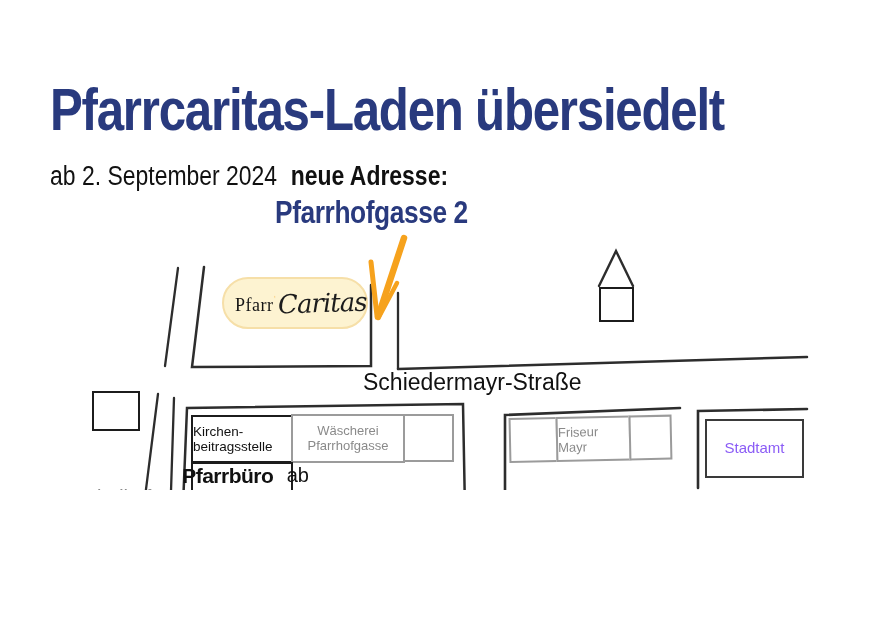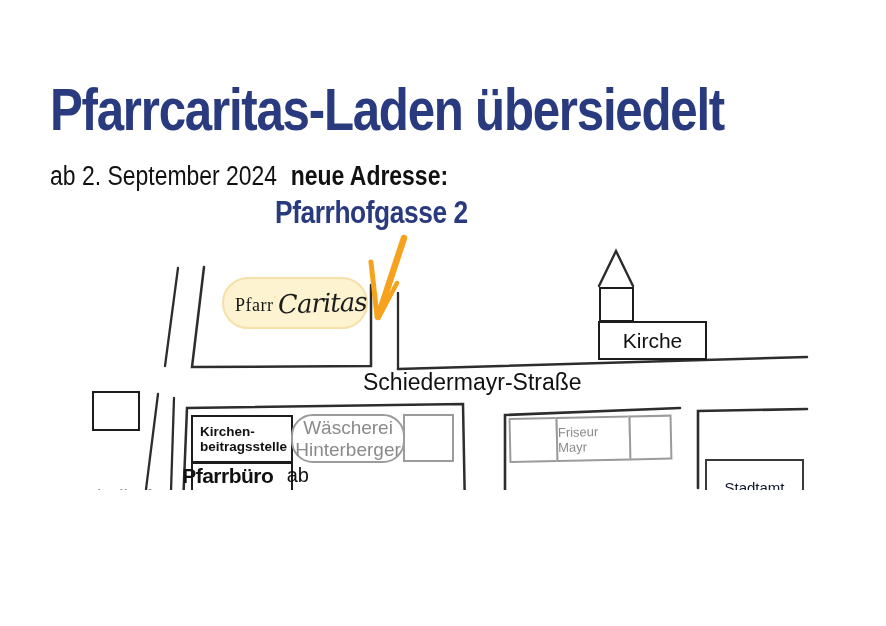--- a/index.html
+++ b/index.html
@@ -52,43 +52,43 @@
   .logo-name {
     font-family:"DejaVu Serif", serif; font-style:italic; font-size:26px;
     color:#1c1c1c; transform:rotate(-2deg); margin-left:1px; letter-spacing:-1px;
   }
   .street-label { left:363px; top:369px; font-size:23px; color:#111; z-index:2; white-space:nowrap; }
   .friedhof-label { left:78px; top:486px; font-size:20px; color:var(--gray); z-index:2; }
 
   .kb-box {
     left:191px; top:415px; width:102px; height:48px;
     flex-direction:column; align-items:flex-start; justify-content:center;
-    padding-left:7px; font-size:13.5px; text-align:left;font-weight:bold;
+    font-size:13.5px; text-align:left;
   }
-  .wa-box { left:291px; top:414px; width:114px; height:49px; flex-direction:column; font-size:19px;border-radius:22px; }
+  .wa-box { left:291px; top:414px; width:114px; height:49px; flex-direction:column; font-size:13px; }
   .empty1 { left:403px; top:414px; width:51px; height:48px; }
   .pb-box {
     left:191px; top:462px; width:102px; height:60px;
     align-items:flex-start; justify-content:center;
     padding-left:7px; text-align:right;
   }
   .pb-name { font-size:21px; font-weight:700; letter-spacing:-0.5px; }
   .pb-date { font-size:20px; }
 
   .note1 { left:190px; top:524px; width:200px; text-align:center; font-size:16.5px; font-weight:700; z-index:2; }
   .note2 { left:190px; top:546px; width:200px; text-align:center; font-size:15.5px; z-index:2; }
 
   .friseur-strip { position:absolute; left:509px; top:418px; display:flex; transform:rotate(-1.2deg); transform-origin:left center; z-index:2; }
   .friseur-strip .cell { position:relative; box-sizing:border-box; background:#fff; height:45px;
      border:2px solid #9b9b9b; display:flex; align-items:center; justify-content:center; font-size:13px; }
   .friseur-strip .c1 { width:49px; }
   .friseur-strip .c2 { width:75px; margin-left:-2px; }
   .friseur-strip .c3 { width:43px; margin-left:-2px; }
 
-  .stadtamt { left:705px; top:419px; width:99px; height:59px; border:2.5px solid #3a3a3a; font-size:15px; color:#0f172a;margin-top:40px; }
+  .stadtamt { left:705px; top:419px; width:99px; height:59px; border:2.5px solid #3a3a3a; font-size:15px; color:#8b5cf6; }
   .pfarrhof { left:415px; top:289px; width:107px; height:70px; font-size:21px; }
   .tower    { left:599px; top:287px; width:35px; height:35px; }
   .kirche   { left:598px; top:321px; width:109px; height:39px; font-size:21px; }
   .friedhof-sq { left:92px; top:391px; width:48px; height:40px; border:2.2px solid #1c1c1c; }
 </style>
 </head>
 <body>
 
 <div id="page">
 
@@ -120,37 +120,34 @@
       <g fill="none" stroke="#F6A21D" stroke-linecap="round">
         <path d="M14,3 C 11,14 11,26 16,40" stroke-width="5.5"></path>
         <path d="M2,14 C 9,10 18,10 25,13" stroke-width="4.5"></path>
       </g>
     </svg>
     <span class="logo-name">Caritas</span>
   </div>
 
 
   <div class="mapbox dark tower"></div>
-  <div class="mapbox dark kirche">
-    <span>Kirche</span>
-  </div>
 
   <div class="abs street-label">Schiedermayr-Straße</div>
 
   <div class="mapbox friedhof-sq"></div>
   <div class="abs friedhof-label">Friedhof</div>
 
   <div class="mapbox dark2 kb-box">
     <span>Kirchen-</span>
     <span>beitragsstelle</span>
   </div>
 
   <div class="mapbox grayb graytext wa-box">
     <span>Wäscherei</span>
-    <span>Hinterberger</span>
+    <span>Pfarrhofgasse</span>
   </div>
 
   <div class="mapbox grayb empty1"></div>
 
   <div class="mapbox dark pb-box">
     <span class="pb-name">Pfarrbüro</span>
     <span class="pb-date">ab 9. Sep</span>
   </div>
 
 

